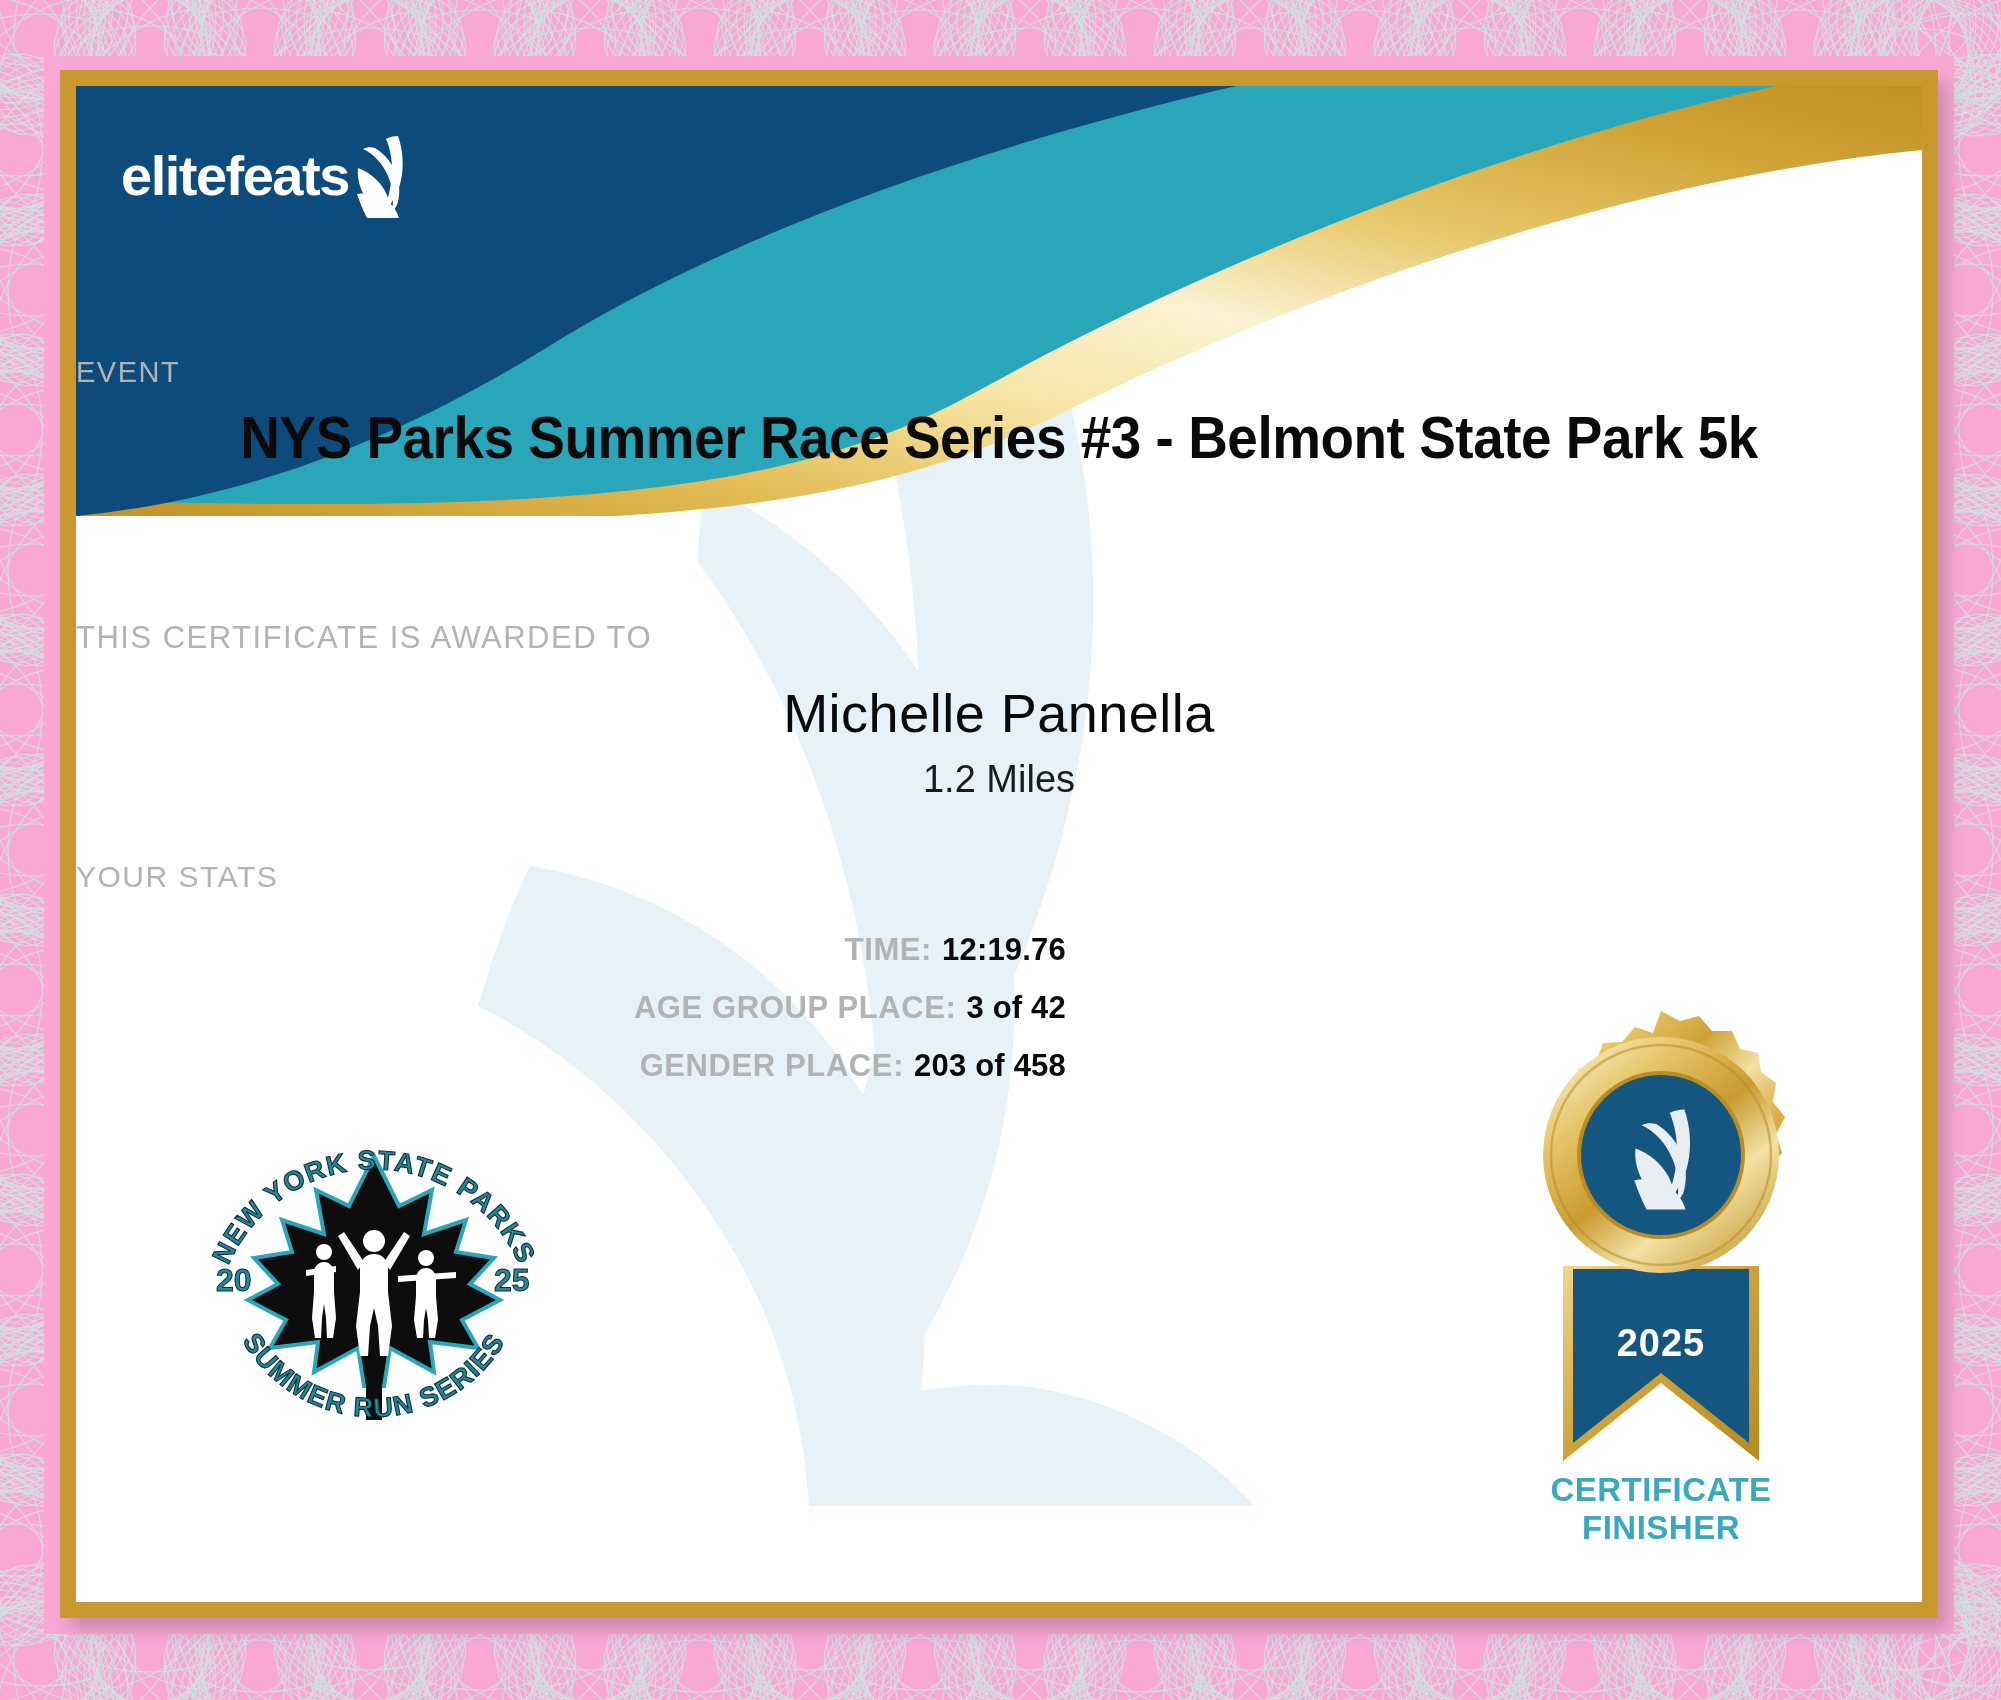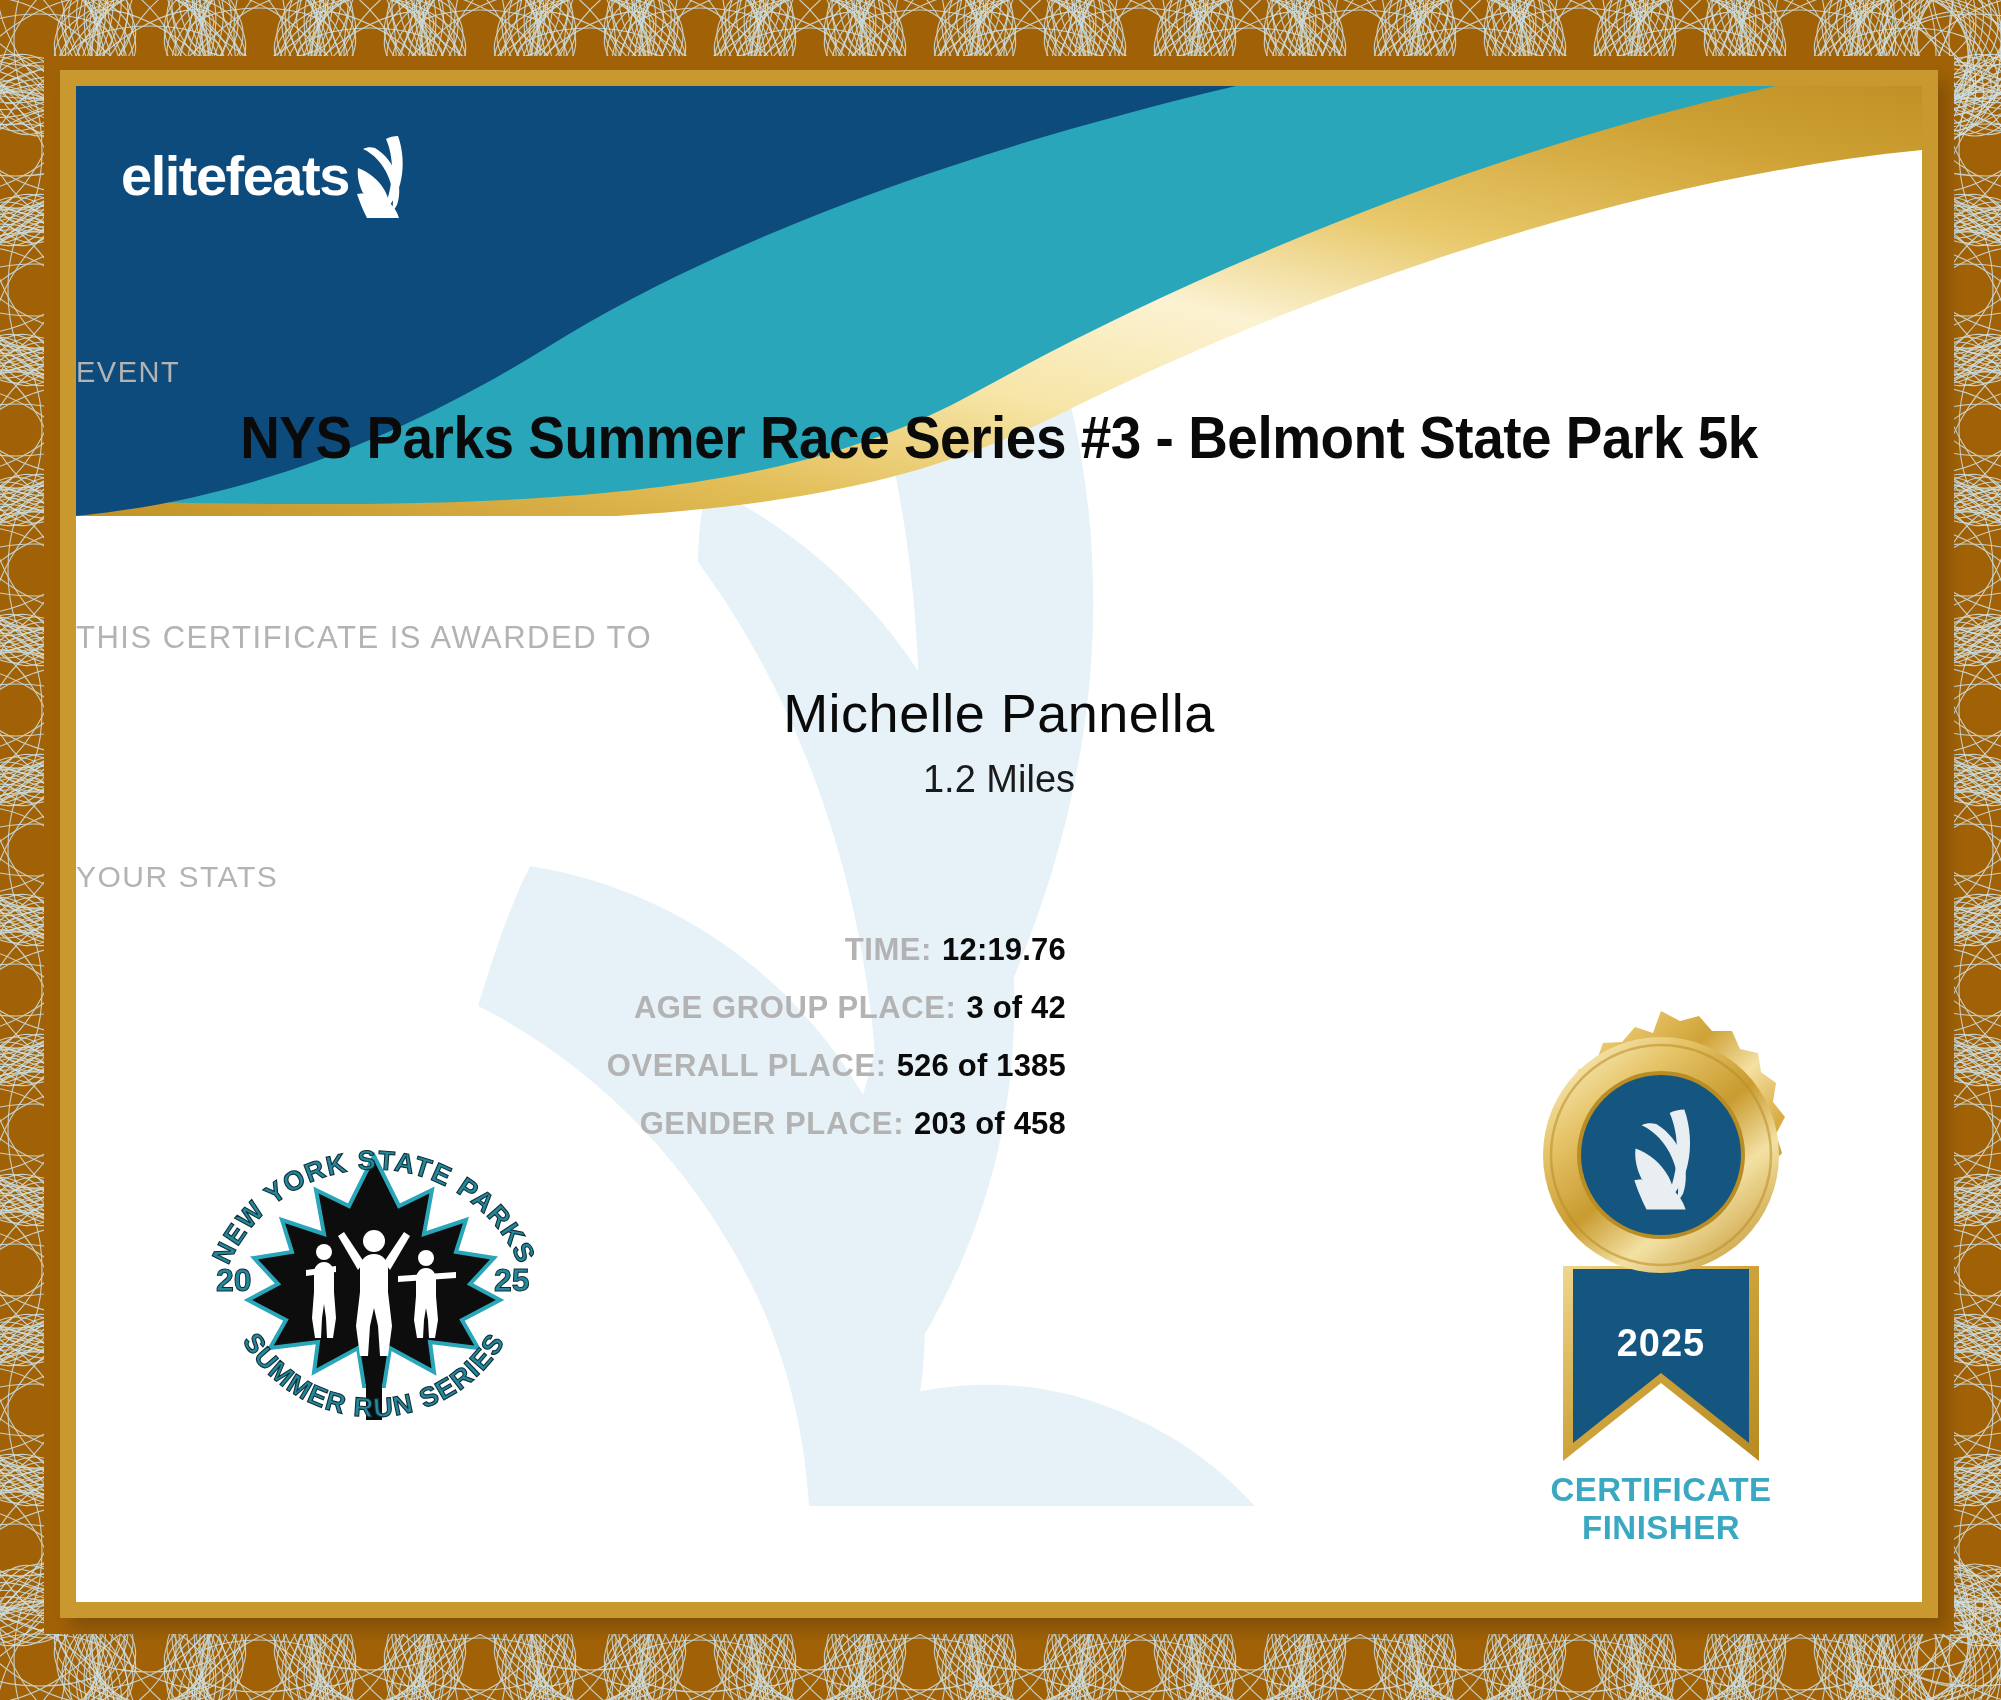--- a/index.html
+++ b/index.html
@@ -12,21 +12,21 @@
     height: 1700px;
     font-family: "Liberation Sans", sans-serif;
     overflow: hidden;
     position: relative;
   }
 
   
   #page {
     position: absolute;
     inset: 0;
-    background: #a16207;
+    background: #f9a8d4;
     overflow: hidden;
   }
   .guilloche {
     position: absolute;
     inset: 0;
     z-index: 0;
   }
 
   
   #cert-frame {
@@ -405,24 +405,20 @@
         <div id="stats-table">
           <div class="stat-row">
             <span class="stat-label">TIME:</span>
             <span class="stat-value">12:19.76</span>
           </div>
           <div class="stat-row">
             <span class="stat-label">AGE GROUP PLACE:</span>
             <span class="stat-value">3 of 42</span>
           </div>
           <div class="stat-row">
-            <span class="stat-label">OVERALL PLACE:</span>
-            <span class="stat-value">526 of 1385</span>
-          </div>
-          <div class="stat-row">
             <span class="stat-label">GENDER PLACE:</span>
             <span class="stat-value">203 of 458</span>
           </div>
         </div>
 
         <svg id="nys-logo" viewBox="0 0 360 370">
           <defs>
             <path id="arcTop" d="M 26,206 A 158,158 0 0 1 334,206" fill="none"></path>
             <path id="arcBot" d="M 40,238 A 152,152 0 0 0 320,238" fill="none"></path>
           </defs>

